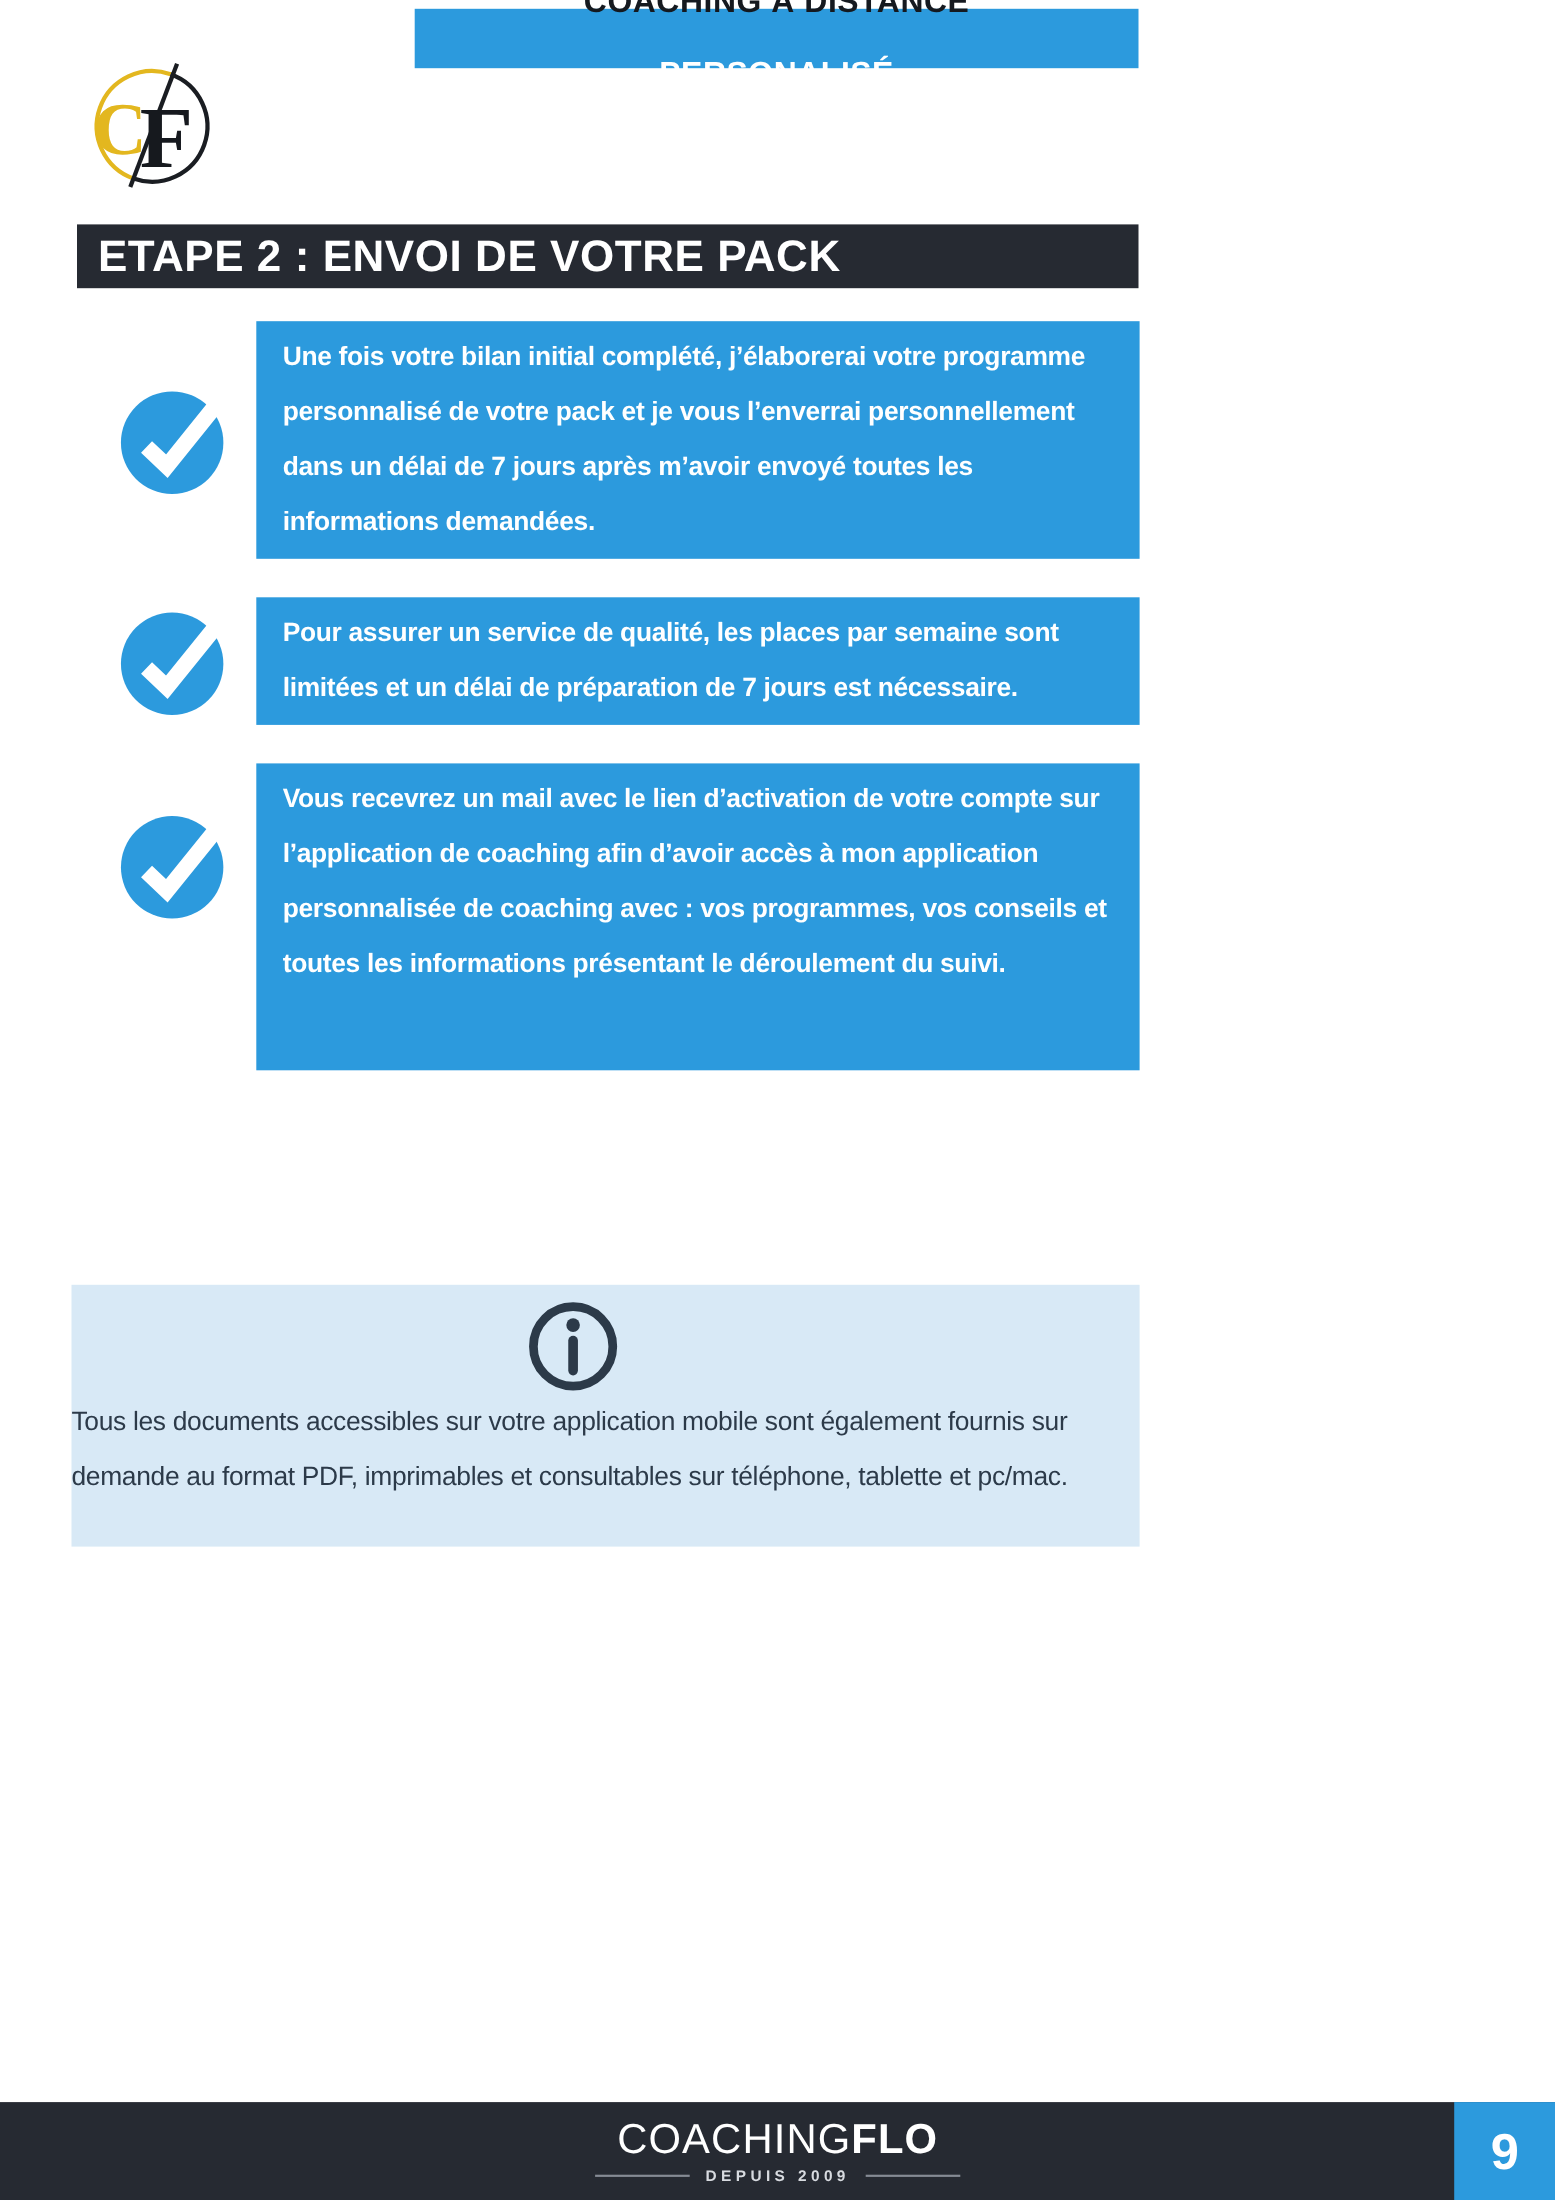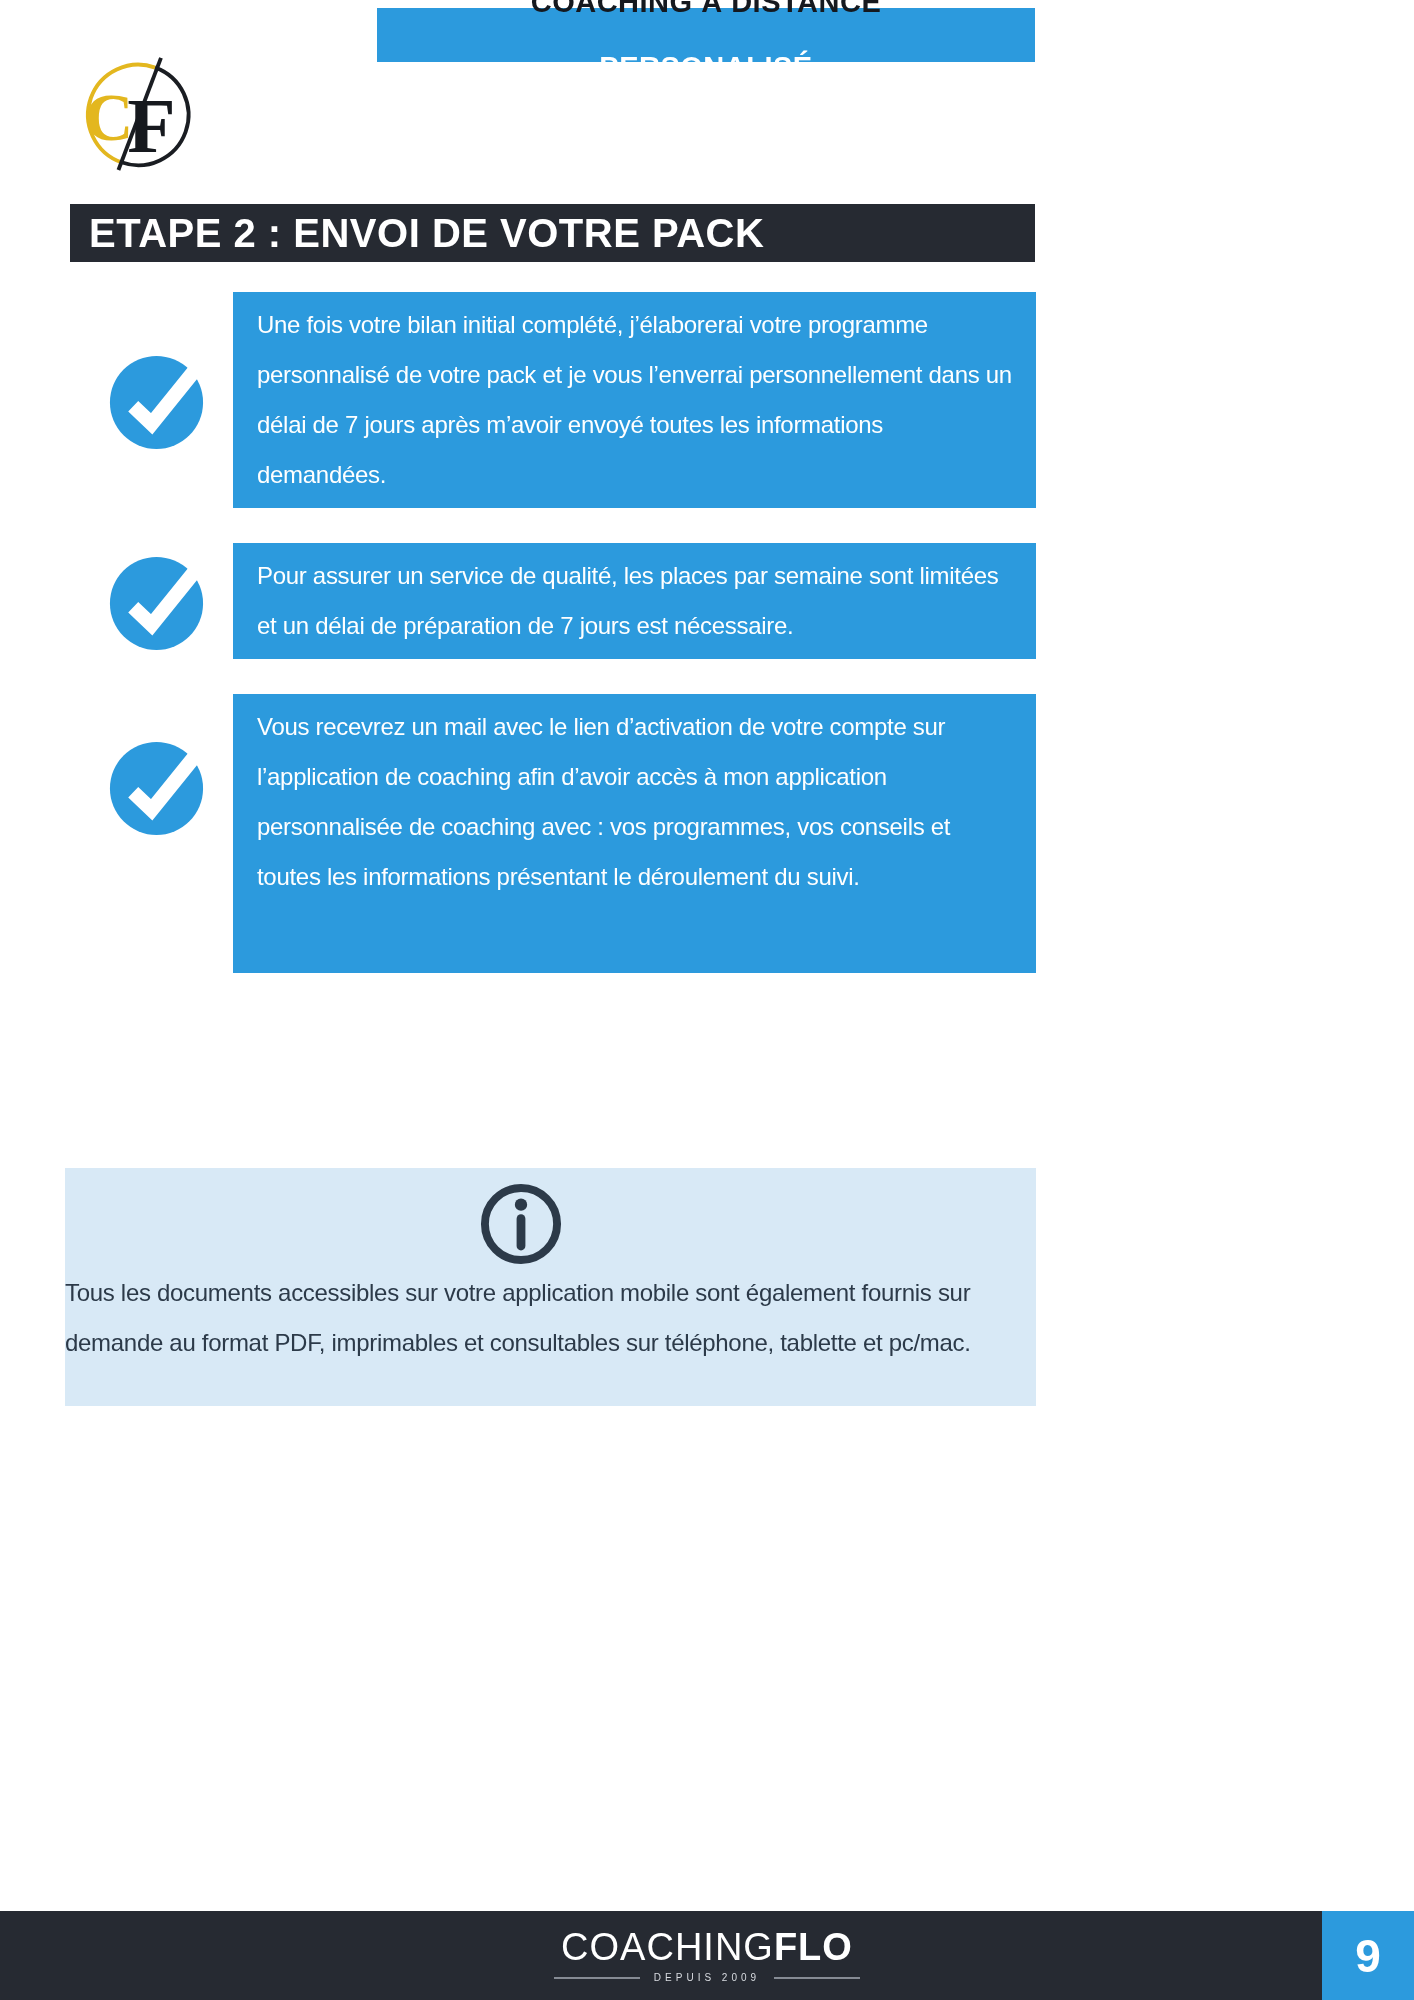--- a/index.html
+++ b/index.html
@@ -30,21 +30,21 @@
   .logo svg{overflow:visible;display:block;}
 
   
   .etape-banner{
     position:absolute;top:204px;left:70px;width:965px;height:58px;
     background:var(--dark);color:#ffffff;display:flex;align-items:center;
     padding-left:19px;font-size:40px;font-weight:bold;letter-spacing:.5px;white-space:nowrap;
   }
 
   
-  .steps{position:absolute;top:292px;left:80px;width:956px;}
+  .steps{position:absolute;top:292px;left:80px;width:956px;font-weight:bold;}
   .step-row{display:flex;margin-bottom:35px;}
   .icon-col{
     width:153px;flex:none;display:flex;align-items:center;justify-content:center;
   }
   .icon-col.align-top{align-items:flex-start;padding-top:44px;}
   .check-icon{width:97px;height:97px;}
   .check-icon svg{overflow:visible;display:block;}
   .step-box{
     flex:1;background:var(--blue);color:#ffffff;
     padding:8px 24px;font-size:24px;line-height:50px;letter-spacing:-.3px;
@@ -69,21 +69,21 @@
   
   .footer{
     position:absolute;left:0;top:1911px;width:1414px;height:89px;background:var(--dark);
     display:flex;flex-direction:column;align-items:center;justify-content:center;
   }
   .brand{color:#ffffff;font-size:38px;letter-spacing:1px;line-height:1;white-space:nowrap;}
   .brand .thin{font-weight:300;}
   .brand .bold{font-weight:800;}
   .tagline-row{display:flex;align-items:center;gap:14px;margin-top:6px;}
   .tag-rule{width:86px;height:2px;background:#868b94;}
-  .tagline{font-size:10px;letter-spacing:4px;color:#d8dbe0;white-space:nowrap;}
+  .tagline{font-size:14px;letter-spacing:4px;color:#d8dbe0;white-space:nowrap;font-weight:bold;}
   .page-number{
     position:absolute;right:0;top:1911px;width:92px;height:89px;background:var(--blue);
     color:#ffffff;font-size:46px;font-weight:bold;
     display:flex;align-items:center;justify-content:center;
   }
 </style>
 </head>
 <body>
 
 <div class="page">

